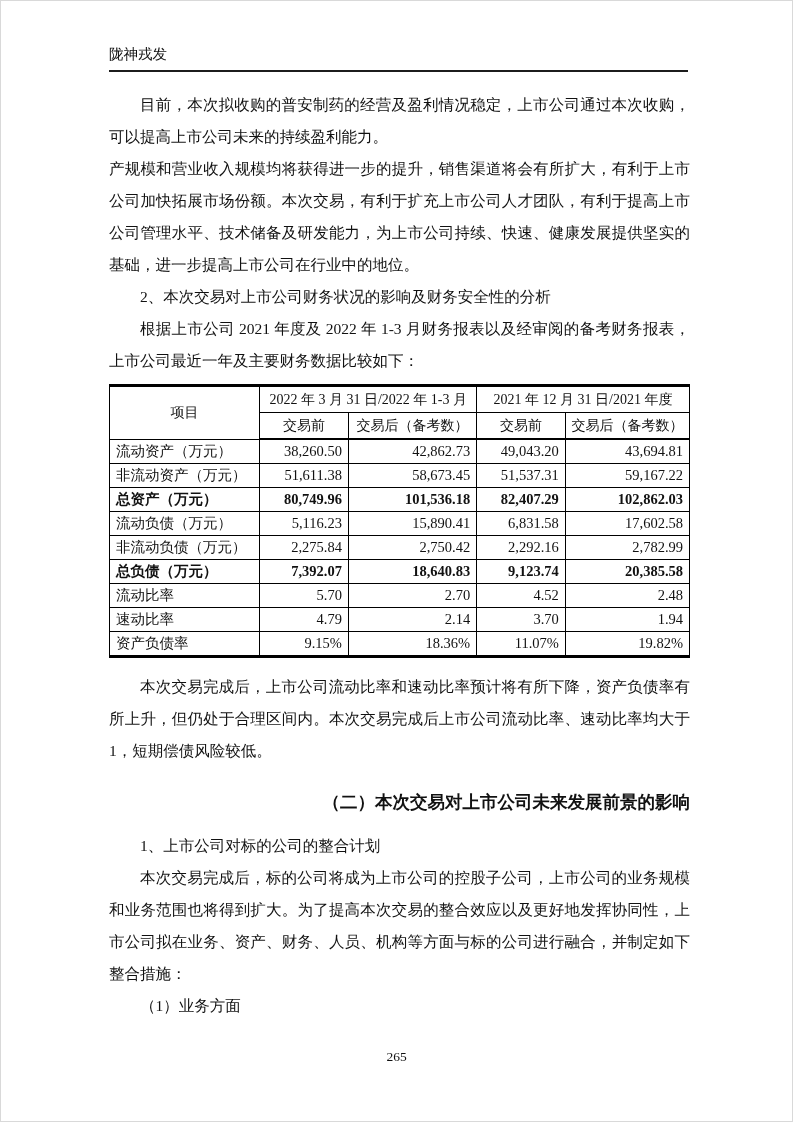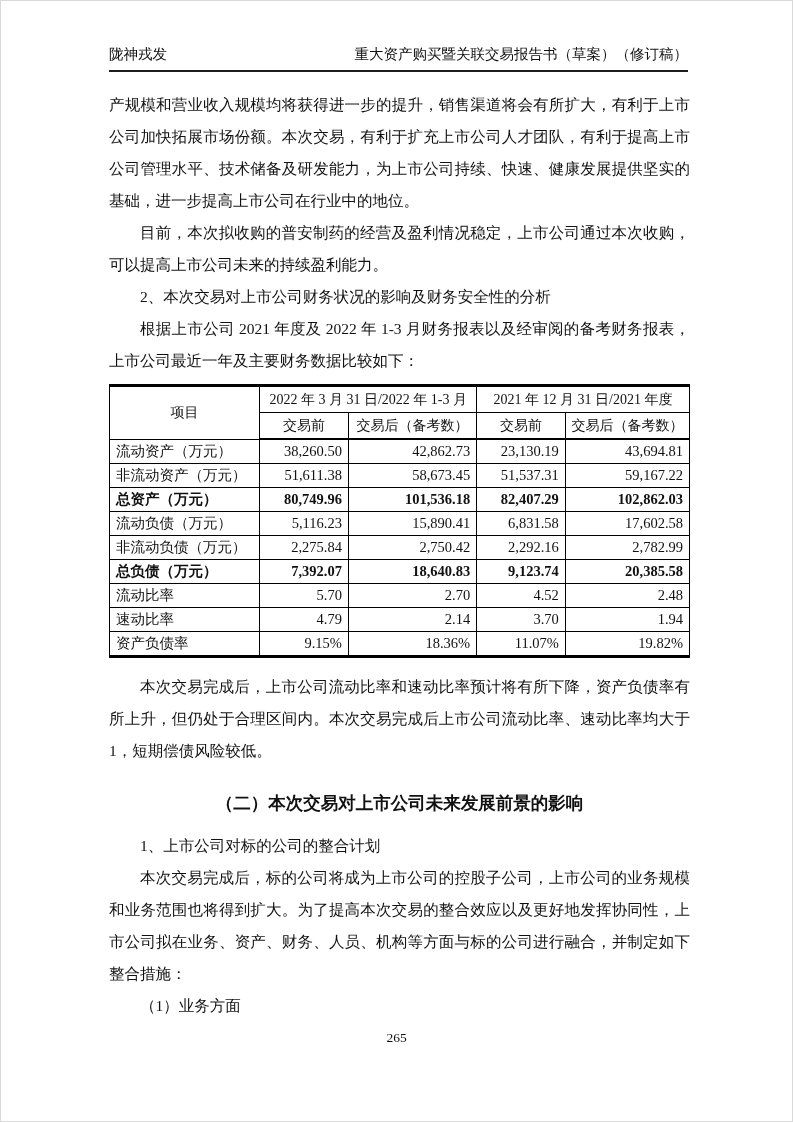--- a/index.html
+++ b/index.html
@@ -62,50 +62,49 @@
     white-space: nowrap;
     padding: 0 2px;
     height: 25px;
   }
   .fin-table thead tr:last-child th { border-bottom: 2px solid #000; }
   .fin-table td.lbl { text-align: left; }
   .fin-table td.num { text-align: right; }
   .fin-table tr.bold td { font-weight: bold; margin-top: 36px; }
   .after-table { margin-top: 13px !important; }
   .section-heading {
-    font-family: Liberation Sans, sans-serif;
+    font-family: Liberation Mono, monospace;
     font-weight: bold;
     font-size: 17.5px;
     line-height: 30px;
     margin: 21px 0 0 0;
-    text-align: center;
+    text-align: right;
   }
   .sub-heading-gap { margin-top: 12px !important; }
   .footer {
     position: absolute;
     left: 0;
     right: 0;
-    bottom: 75px;
+    bottom: 56px;
     text-align: center;
     font-size: 13.5px;
   }
 </style>
 </head>
 <body>
 
 <div class="page">
 
   <div class="header">
     <span>陇神戎发</span>
-    <span>重大资产购买暨关联交易报告书（草案）（修订稿）</span>
   </div>
 
   <div class="content">
+    <p class="body-text indent">目前，本次拟收购的普安制药的经营及盈利情况稳定，上市公司通过本次收购，可以提高上市公司未来的持续盈利能力。</p>
     <p class="body-text">产规模和营业收入规模均将获得进一步的提升，销售渠道将会有所扩大，有利于上市公司加快拓展市场份额。本次交易，有利于扩充上市公司人才团队，有利于提高上市公司管理水平、技术储备及研发能力，为上市公司持续、快速、健康发展提供坚实的基础，进一步提高上市公司在行业中的地位。</p>
-    <p class="body-text indent">目前，本次拟收购的普安制药的经营及盈利情况稳定，上市公司通过本次收购，可以提高上市公司未来的持续盈利能力。</p>
     <p class="body-text indent">2、本次交易对上市公司财务状况的影响及财务安全性的分析</p>
     <p class="body-text indent">根据上市公司 2021 年度及 2022 年 1-3 月财务报表以及经审阅的备考财务报表，上市公司最近一年及主要财务数据比较如下：</p>
 
     <table class="fin-table">
       <colgroup>
         <col style="width:25.9%">
         <col style="width:15.3%">
         <col style="width:22.1%">
         <col style="width:15.3%">
         <col style="width:21.4%">
@@ -121,21 +120,21 @@
           <th>交易后（备考数）</th>
           <th>交易前</th>
           <th>交易后（备考数）</th>
         </tr>
       </thead>
       <tbody>
         <tr>
           <td class="lbl">流动资产（万元）</td>
           <td class="num">38,260.50</td>
           <td class="num">42,862.73</td>
-          <td class="num">23,130.19</td>
+          <td class="num">49,043.20</td>
           <td class="num">43,694.81</td>
         </tr>
         <tr>
           <td class="lbl">非流动资产（万元）</td>
           <td class="num">51,611.38</td>
           <td class="num">58,673.45</td>
           <td class="num">51,537.31</td>
           <td class="num">59,167.22</td>
         </tr>
         <tr class="bold">

